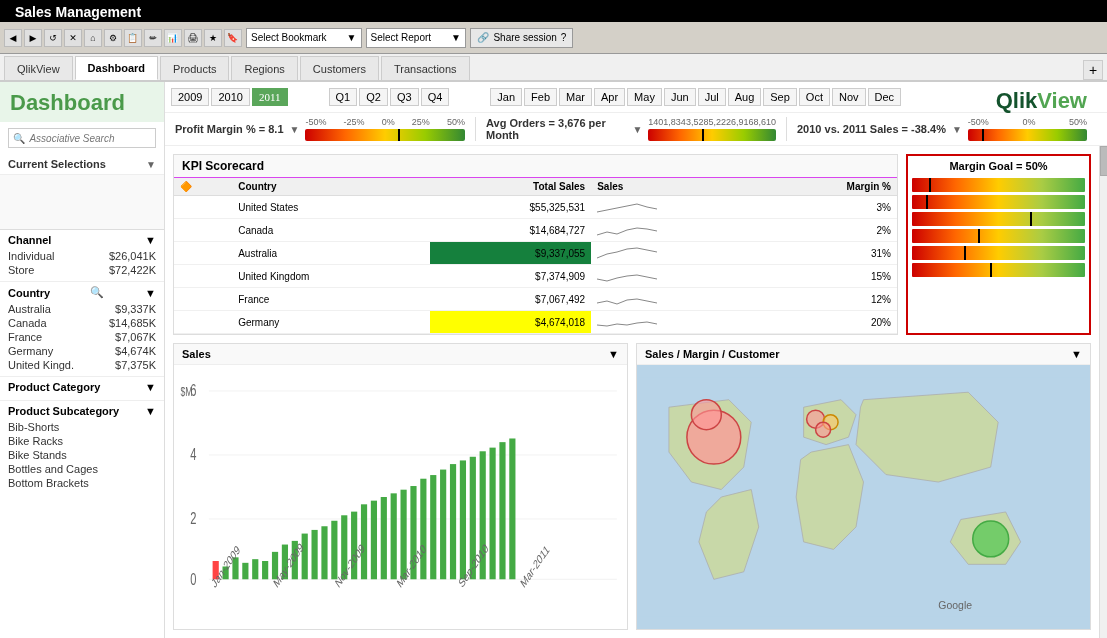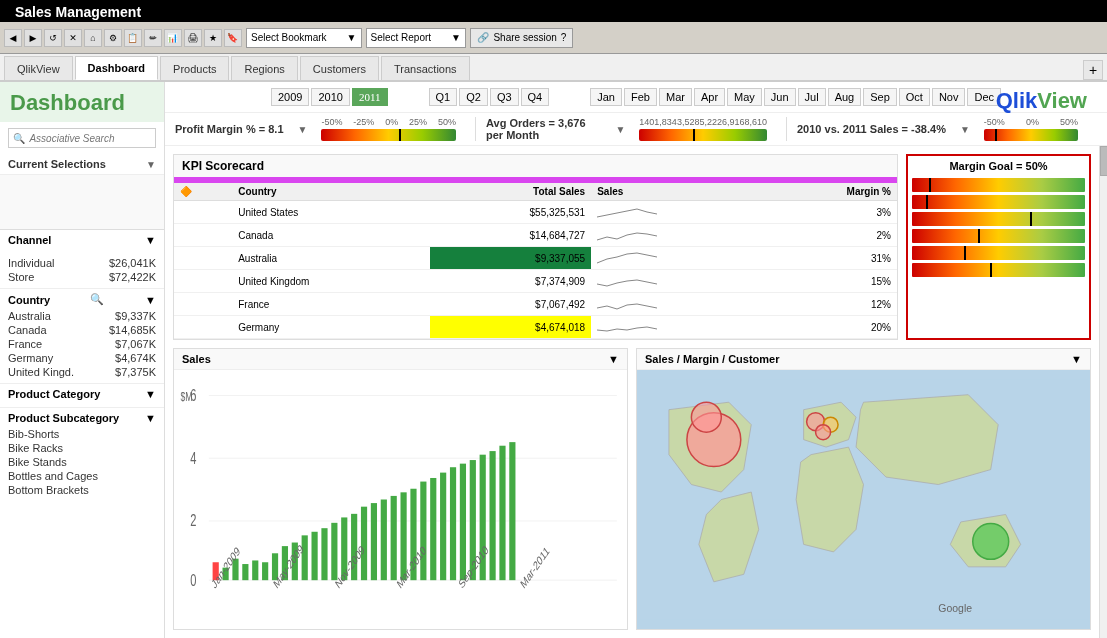--- a/index.html
+++ b/index.html
@@ -205,21 +205,21 @@
       padding: 4px 8px;
       border-bottom: 1px solid #eee;
     }
     
     .channel-header {
       display: flex;
       justify-content: space-between;
       align-items: center;
       font-weight: bold;
       font-size: 11px;
-      margin-bottom: 10px;
+      margin-bottom: 3px;
     }
     
     .channel-row {
       display: flex;
       justify-content: space-between;
       font-size: 11px;
       color: #333;
       padding: 1px 0;
     }
     
@@ -290,21 +290,20 @@
       flex-direction: column;
       overflow: hidden;
     }
     
     .time-filters {
       display: flex;
       align-items: center;
       padding: 6px 6px;
       gap: 16px;
       border-bottom: 1px solid #eee;
-      justify-content: center;
     }
     
     .time-group {
       display: flex;
       gap: 2px;
     }
     
     .time-btn {
       padding: 2px 6px;
       font-size: 11px;
@@ -330,24 +329,24 @@
       display: flex;
       align-items: center;
       padding: 4px 10px;
       gap: 10px;
       border-bottom: 1px solid #eee;
     }
     
     .kpi-item {
       display: flex;
       align-items: center;
-      gap: 14px;
+      gap: 6px;
       flex: 1;
       border-right: 1px solid #ddd;
-      padding-right: 19px;
+      padding-right: 10px;
     }
     
     .kpi-item:last-child {
       border-right: none;
     }
     
     .kpi-label {
       font-size: 11px;
       font-weight: bold;
       color: #333;
@@ -409,21 +408,21 @@
     .kpi-scorecard {
       border: 1px solid #ddd;
       font-size: 10px;
     }
     
     .kpi-scorecard-title {
       font-weight: bold;
       font-size: 12px;
       padding: 4px 8px;
       background: #f9f9f9;
-      border-bottom: 6px solid #d946ef;
+      border-bottom: 1px solid #d946ef;
     }
     
     .kpi-table {
       width: 100%;
       border-collapse: collapse;
     }
     
     .kpi-table th {
       background: #f0f0f0;
       padding: 3px 6px;
@@ -704,21 +703,21 @@
         <div class="subcategory-item">Bottles and Cages</div>
         <div class="subcategory-item">Bottom Brackets</div>
       </div>
     </div>
   </div>
 
   <div class="content-area">
 
     <div style="position:relative; height:0;">
       <div style="position:absolute; right:20px; top:6px; font-size:22px; font-weight:bold; z-index:10;">
-        <span style="color:#1d4ed8;">Qlik</span><span style="color:#52a552;margin-top:24px;">View</span>
+        <span style="color:#14532d;">Qlik</span><span style="color:#52a552;margin-top:24px;">View</span>
       </div>
     </div>
 
     <div class="time-filters">
       <div class="time-group">
         <button class="time-btn">2009</button>
         <button class="time-btn">2010</button>
         <button class="time-btn active">2011</button>
       </div>
       <div class="time-sep"></div>

